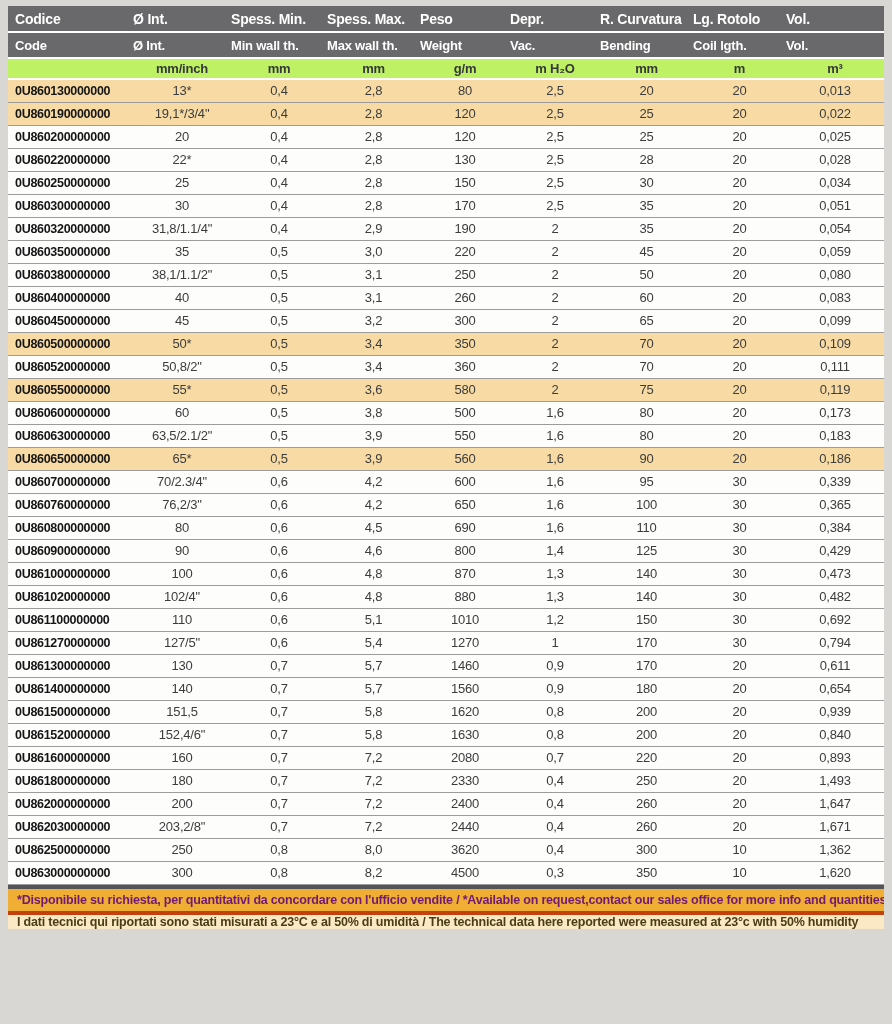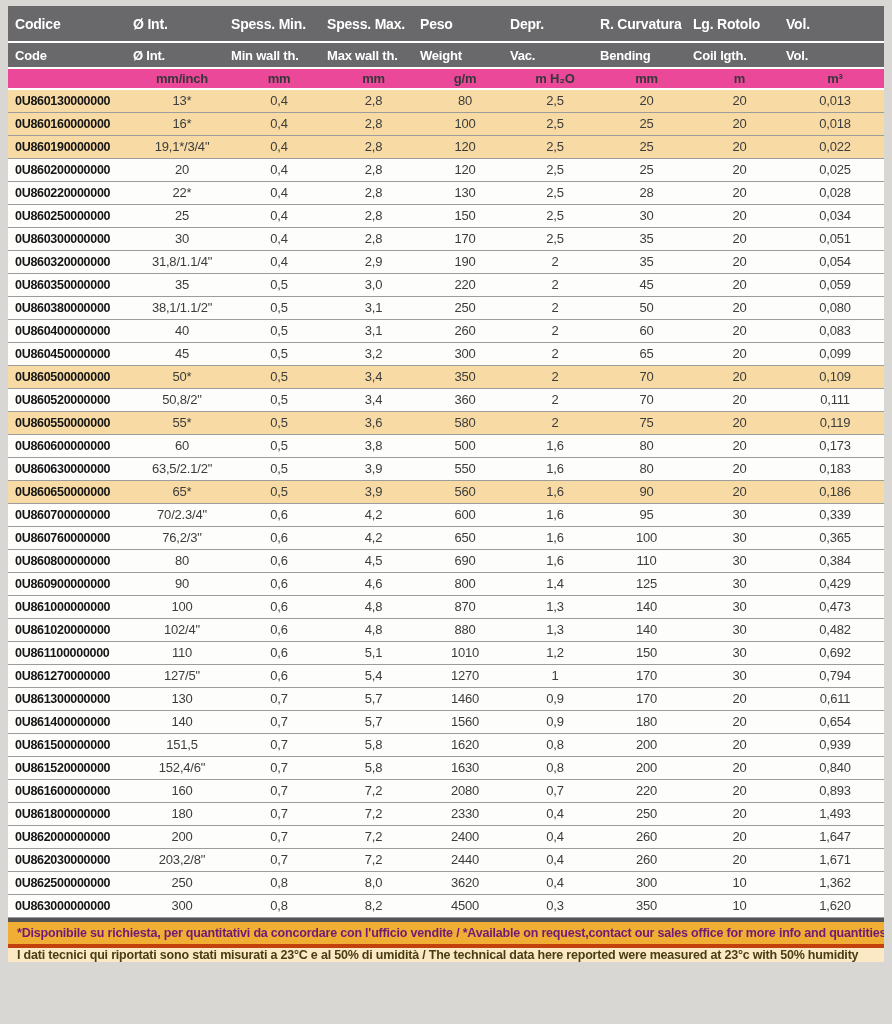--- a/index.html
+++ b/index.html
@@ -23,24 +23,24 @@
     vertical-align:middle;
   }
   .hrow th {
     background:#69696b;
     color:#ffffff;
     font-weight:700;
     text-align:left;
     border-bottom:2px solid #ffffff;
   }
   .hrow th:first-child { text-align:left; padding-left:7px; }
-  .hrow1 th { height:36px; font-size:14px;margin-left:8px; }
+  .hrow1 th { height:26px; font-size:14px;margin-left:8px; }
   .hrow2 th { height:26px; font-size:13px; }
   .units td {
-    background:#ec4899;
+    background:#bef264;
     color:#35373b;
     font-weight:700;
     height:21px;
     font-size:13px;
     text-align:center;
     border-bottom:2px solid #ffffff;
   }
   tbody td {
     height:23px;
     border-bottom:1px solid #9c9c9c;
@@ -146,31 +146,20 @@
       <td>13*</td>
       <td>0,4</td>
       <td>2,8</td>
       <td>80</td>
       <td>2,5</td>
       <td>20</td>
       <td>20</td>
       <td>0,013</td>
     </tr>
         <tr class="hl">
-      <td class="code">0U860160000000</td>
-      <td>16*</td>
-      <td>0,4</td>
-      <td>2,8</td>
-      <td>100</td>
-      <td>2,5</td>
-      <td>25</td>
-      <td>20</td>
-      <td>0,018</td>
-    </tr>
-        <tr class="hl">
       <td class="code">0U860190000000</td>
       <td>19,1*/3/4"</td>
       <td>0,4</td>
       <td>2,8</td>
       <td>120</td>
       <td>2,5</td>
       <td>25</td>
       <td>20</td>
       <td>0,022</td>
     </tr>

